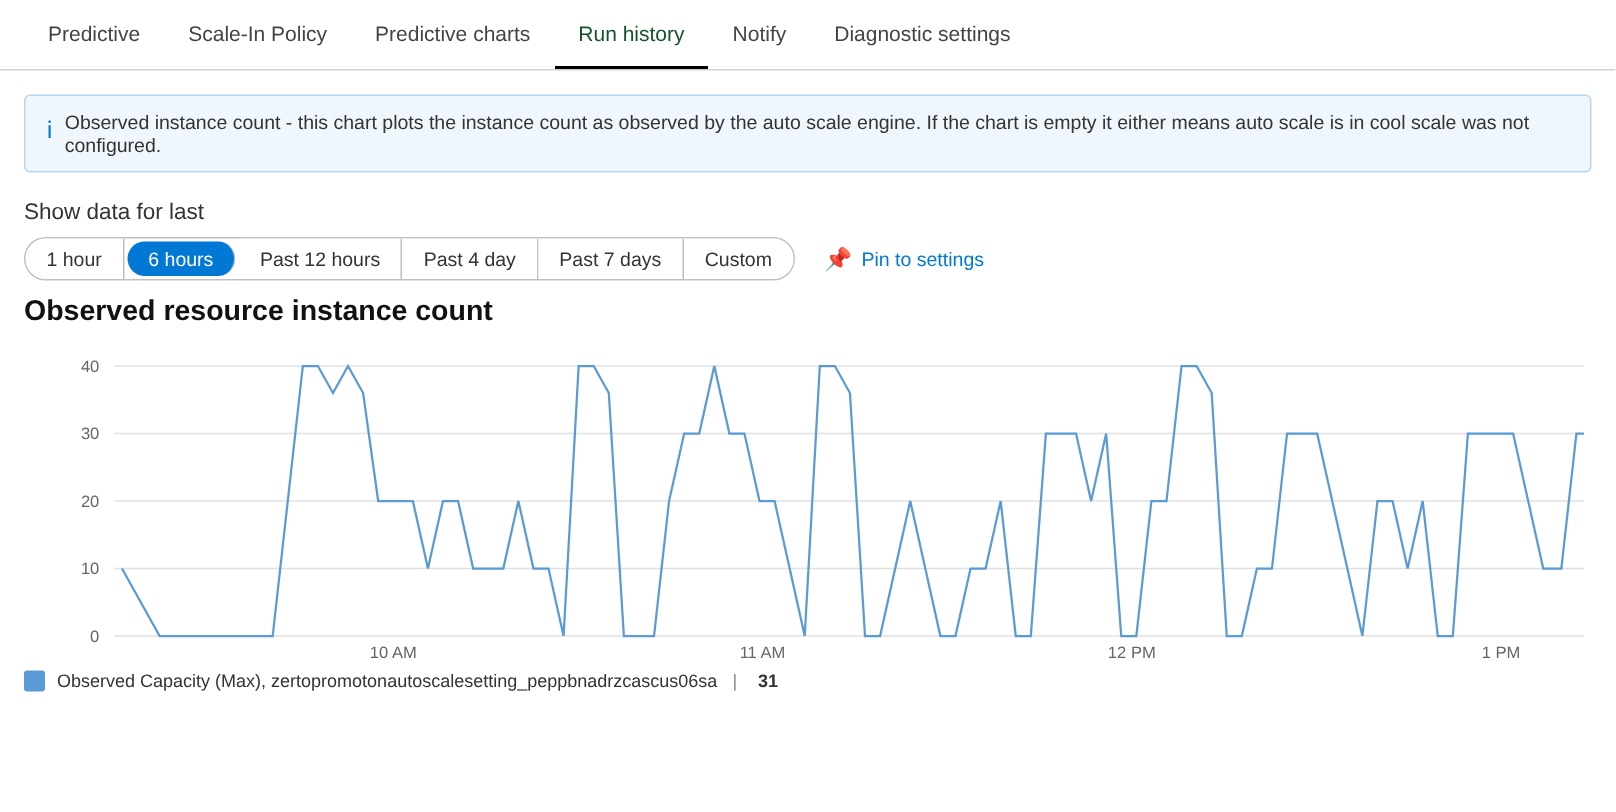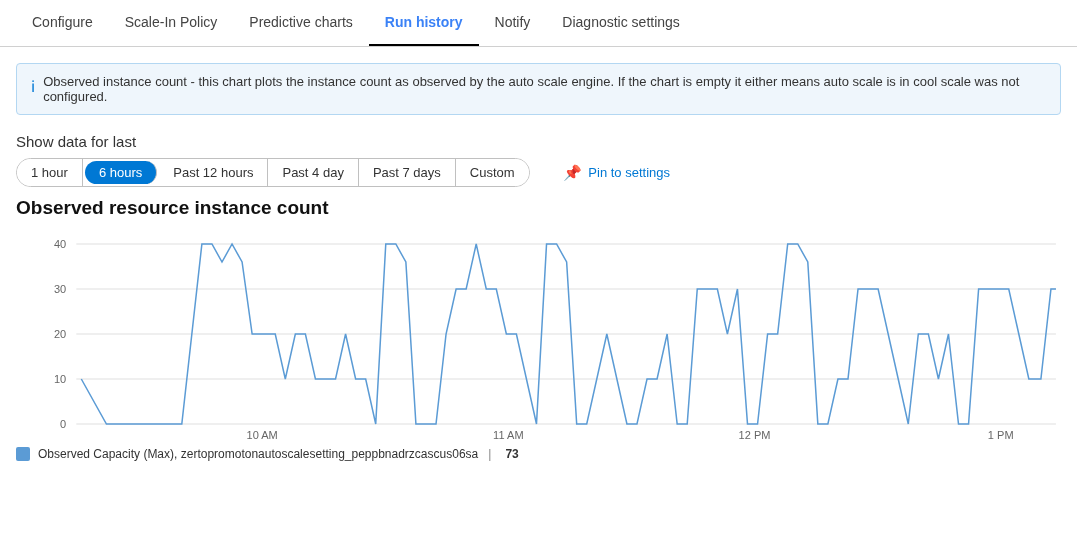--- a/index.html
+++ b/index.html
@@ -23,23 +23,23 @@
     .tab-item {
       padding: 14px 16px;
       cursor: pointer;
       font-size: 14px;
       color: #444;
       border-bottom: 2px solid transparent;
       white-space: nowrap;
       user-select: none;
     }
     .tab-item.active {
-      color: #3b82f6;
+      color: #14532d;
       border-bottom: 2px solid #000;
-      font-weight: 700;
+      font-weight: 400;
       text-align: right;
     }
 
     
     .info-banner {
       background: #eff6fc;
       border: 1px solid #b3d7f2;
       border-radius: 4px;
       margin: 16px 16px 12px 16px;
       padding: 10px 14px;
@@ -61,21 +61,21 @@
       padding: 6px 16px 10px 16px;
     }
     .time-filter-label {
       font-size: 15px;
       color: #333;
       margin-bottom: 8px;
     }
     .time-filter-buttons {
       display: flex;
       align-items: center;
-      gap: 14px;
+      gap: 0;
     }
     .time-pill-group {
       display: flex;
       border: 1px solid #c0c0c0;
       border-radius: 16px;
       overflow: hidden;
     }
     .time-pill {
       padding: 4px 14px;
       font-size: 13px;
@@ -154,21 +154,21 @@
     }
     .legend-separator {
       margin: 0 2px;
       color: #888;
     }
   </style>
 </head>
 <body>
 
 <div class="tabs-bar">
-  <div class="tab-item">Configure</div>
+  <div class="tab-item">Predictive</div>
   <div class="tab-item">Scale-In Policy</div>
   <div class="tab-item">Predictive charts</div>
   <div class="tab-item active">Run history</div>
   <div class="tab-item">Notify</div>
   <div class="tab-item">Diagnostic settings</div>
 </div>
 
 <div class="info-banner">
   <span class="info-icon">ℹ</span>
   <span>Observed instance count - this chart plots the instance count as observed by the auto scale engine. If the chart is empty it either means auto scale is in cool scale was not configured.</span>
@@ -308,15 +308,15 @@
           1030,60
           1035,60
         "></polyline>
     </svg>
   </div>
 
   <div class="chart-legend">
     <div class="legend-color-box"></div>
     <span>Observed Capacity (Max), zertopromotonautoscalesetting_peppbnadrzcascus06sa</span>
     <span class="legend-separator">|</span>
-    <span class="legend-value">73</span>
+    <span class="legend-value">31</span>
   </div>
 </div>
 
 </body></html>

